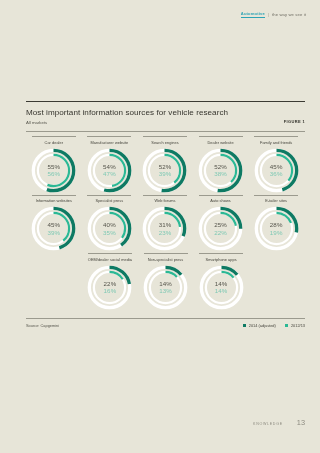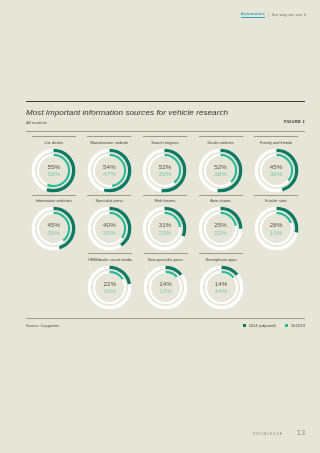--- a/index.html
+++ b/index.html
@@ -27,21 +27,20 @@
   .run-head .tag{color:#6d6b61;}
 
   
   .figure{
     position:absolute; left:26px; right:15px; top:101px;
   }
   .rule-top{height:1.1px;background:#3b3a33;width:100%;}
   .fig-head{
     display:flex;align-items:flex-end;justify-content:space-between;
     margin-top:6px;
-    font-style:italic;
   }
   .fig-title{font-size:8.1px;color:#36352e;letter-spacing:.05px;}
   .fig-sub{font-size:4.3px;color:#56554c;margin-top:2.5px;}
   .fig-num{
     font-size:4px;font-weight:bold;color:#33322b;
     letter-spacing:.35px;padding-bottom:.5px;
   }
   .rule-sub{height:.55px;background:#9b9a8e;width:100%;margin-top:6px;}
 
   
@@ -74,21 +73,21 @@
     margin-top:5px;
   }
   .source{font-size:3.9px;color:#55544b;}
   .legend{display:flex;align-items:center;gap:9px;}
   .leg{display:flex;align-items:center;gap:2.5px;}
   .sw{width:3.6px;height:3.6px;display:inline-block;}
   .leg-txt{font-size:3.9px;color:#44433b;}
 
   
   .pg-foot{
-    position:absolute;right:15px;bottom:17px;
+    position:absolute;right:15px;bottom:27px;
     display:flex;align-items:flex-end;gap:14px;text-align:center;
   }
   .pg-word{font-size:3.6px;letter-spacing:.7px;color:#8d8b80;padding-bottom:.5px;}
   .pg-num{font-size:7.4px;color:#8d8b80;line-height:7.4px;}
 </style>
 </head>
 <body>
 
 <div class="run-head">
   <span class="brand">Automotive</span>

